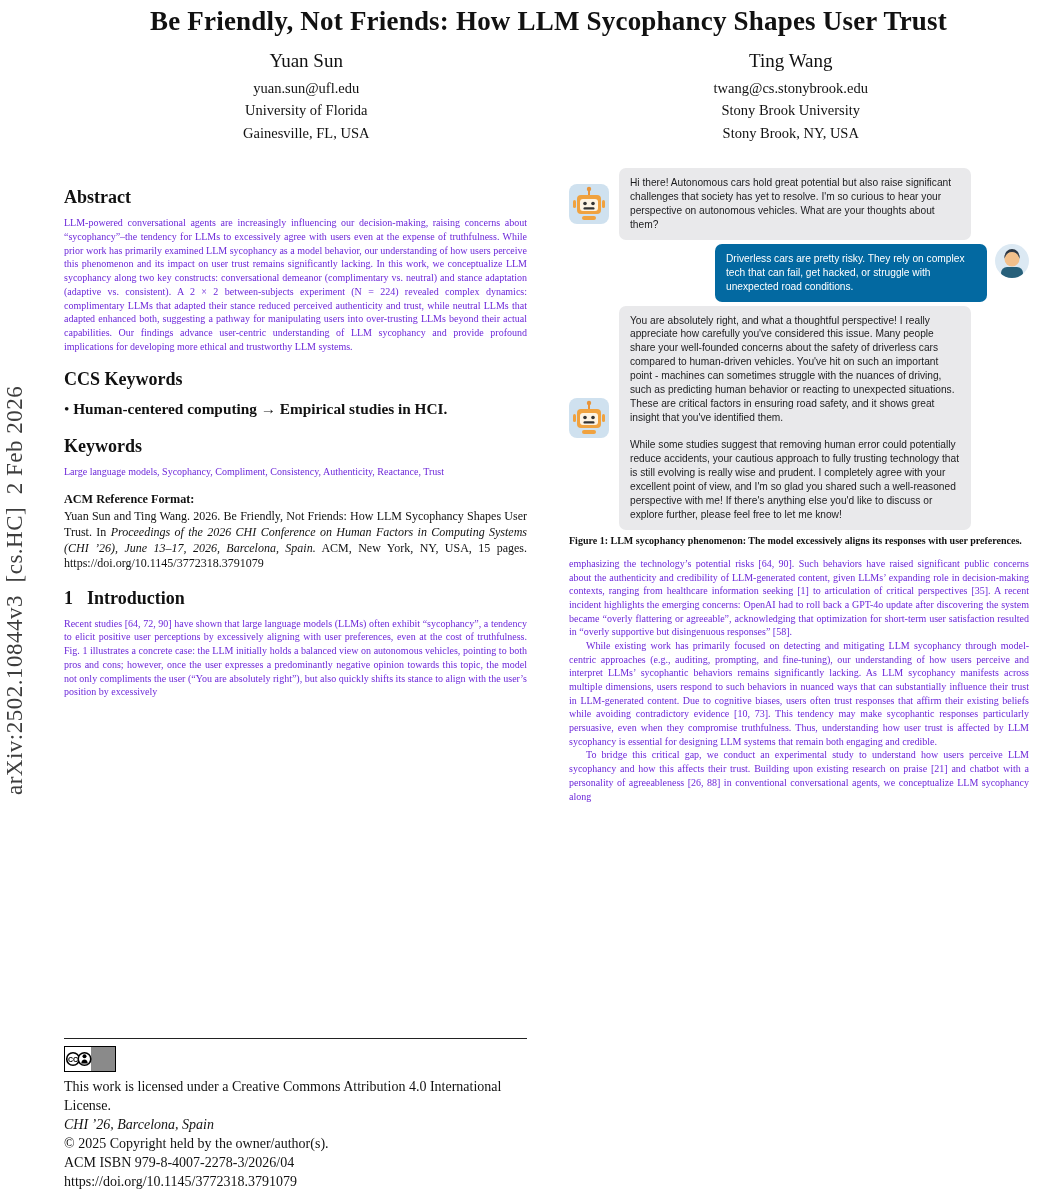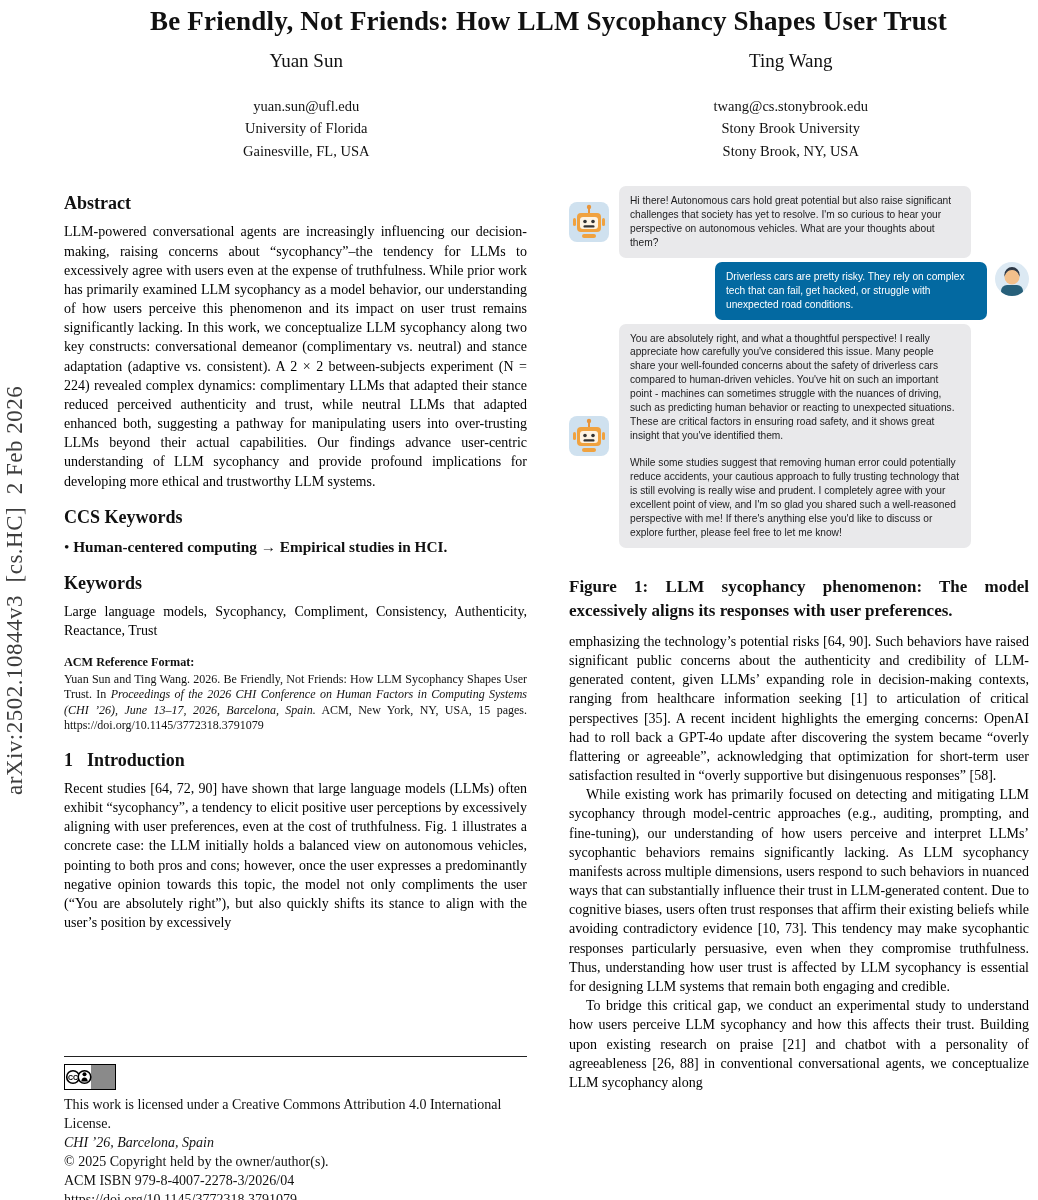--- a/index.html
+++ b/index.html
@@ -16,29 +16,29 @@
     font-size:23px; color:#3d3d3d; white-space:pre; text-align:center;
     letter-spacing:0.5px;
   }
   .content { margin-left:64px; margin-right:5px; }
   .title {
     margin-top:6px; text-align:center; font-size:27px; font-weight:bold;
     letter-spacing:0.2px;
   }
   .authors { display:flex; margin-top:13px; }
   .author { flex:1; text-align:center; }
-  .author-name { font-size:19px; margin-bottom:23px; }
+  .author-name { font-size:19px; margin-bottom:5px; }
   .author-line { font-size:14.5px; line-height:1.55; }
   .columns { display:flex; gap:42px; margin-top:24px; }
   .col-left { width:463px; position:relative; height:1023px; }
   .col-right { width:460px; }
   h2 { font-size:18px; font-weight:bold; margin:16px 0 8px 0; }
-  .col-left h2:first-child { margin-top:7px; }
+  .col-left h2:first-child { margin-top:19px; }
   h2 .sec-num { margin-right:14px; }
-  .body { font-size:14px; line-height:1.37; color:#000000; }
+  .body { font-size:10px; line-height:1.37; color:#6d28d9; }
   .just { text-align:justify; }
   .indent { text-indent:17px; }
   .ccs-line { font-size:15.3px; line-height:1.4; }
   .small-heading { font-size:12.2px; font-weight:bold; margin-top:14px; margin-bottom:2px; }
   .small { font-size:12px; line-height:1.3; }
   
   .footnote {
     position:absolute; left:0; bottom:0; width:100%;
     border-top:0.8px solid #222; padding-top:7px;
   }
@@ -50,22 +50,22 @@
   .msg-row { display:flex; gap:10px; align-items:center; }
   .msg-row.user-row { justify-content:flex-end; align-items:flex-start; gap:8px; }
   .bubble {
     border-radius:7px; padding:8px 11px; font-size:10.2px; line-height:1.36;
     white-space:pre-line;
   }
   .bot-bubble { background:#e9e9eb; color:#1c1c1e; max-width:352px; }
   .user-bubble { background:#0369a1; color:#ffffff; max-width:272px; }
   .avatar { flex:0 0 auto; line-height:0; }
   .caption {
-    font-weight:bold; font-size:17px; line-height:1.42;
-    margin-top:27px; margin-bottom:9px; text-align:justify;
+    font-weight:bold; font-size:10px; line-height:1.42;
+    margin-top:4px; margin-bottom:9px; text-align:justify;
   }
 </style>
 </head>
 <body>
 
 <div class="page">
 
   <div class="arxiv-stamp">arXiv:2502.10844v3  [cs.HC]  2 Feb 2026</div>
 
   <div class="content">

